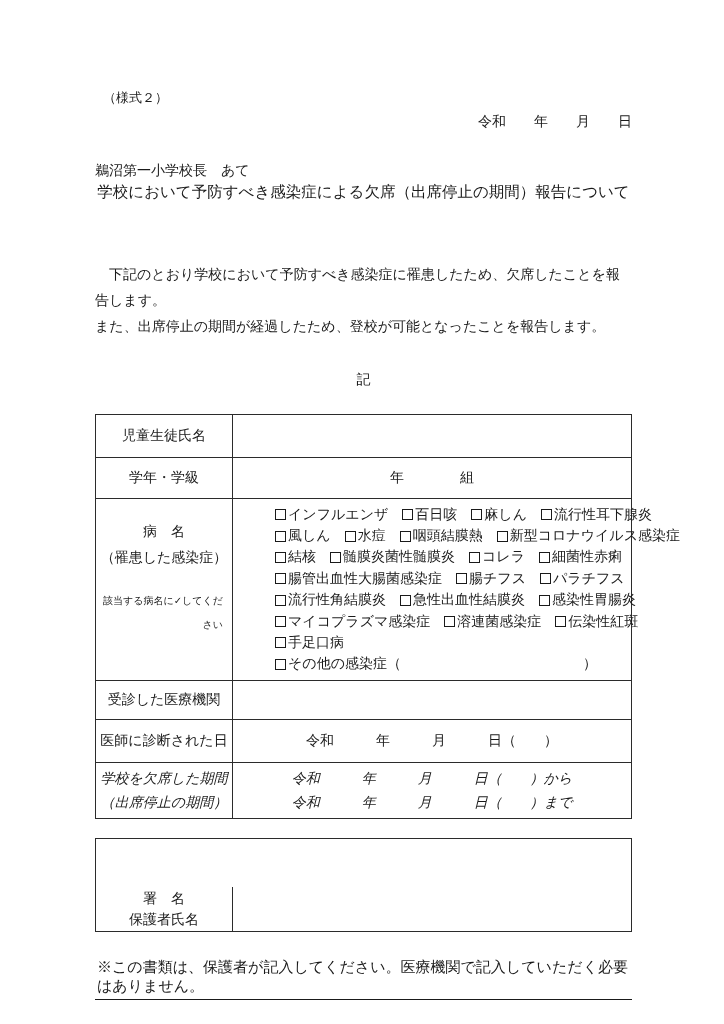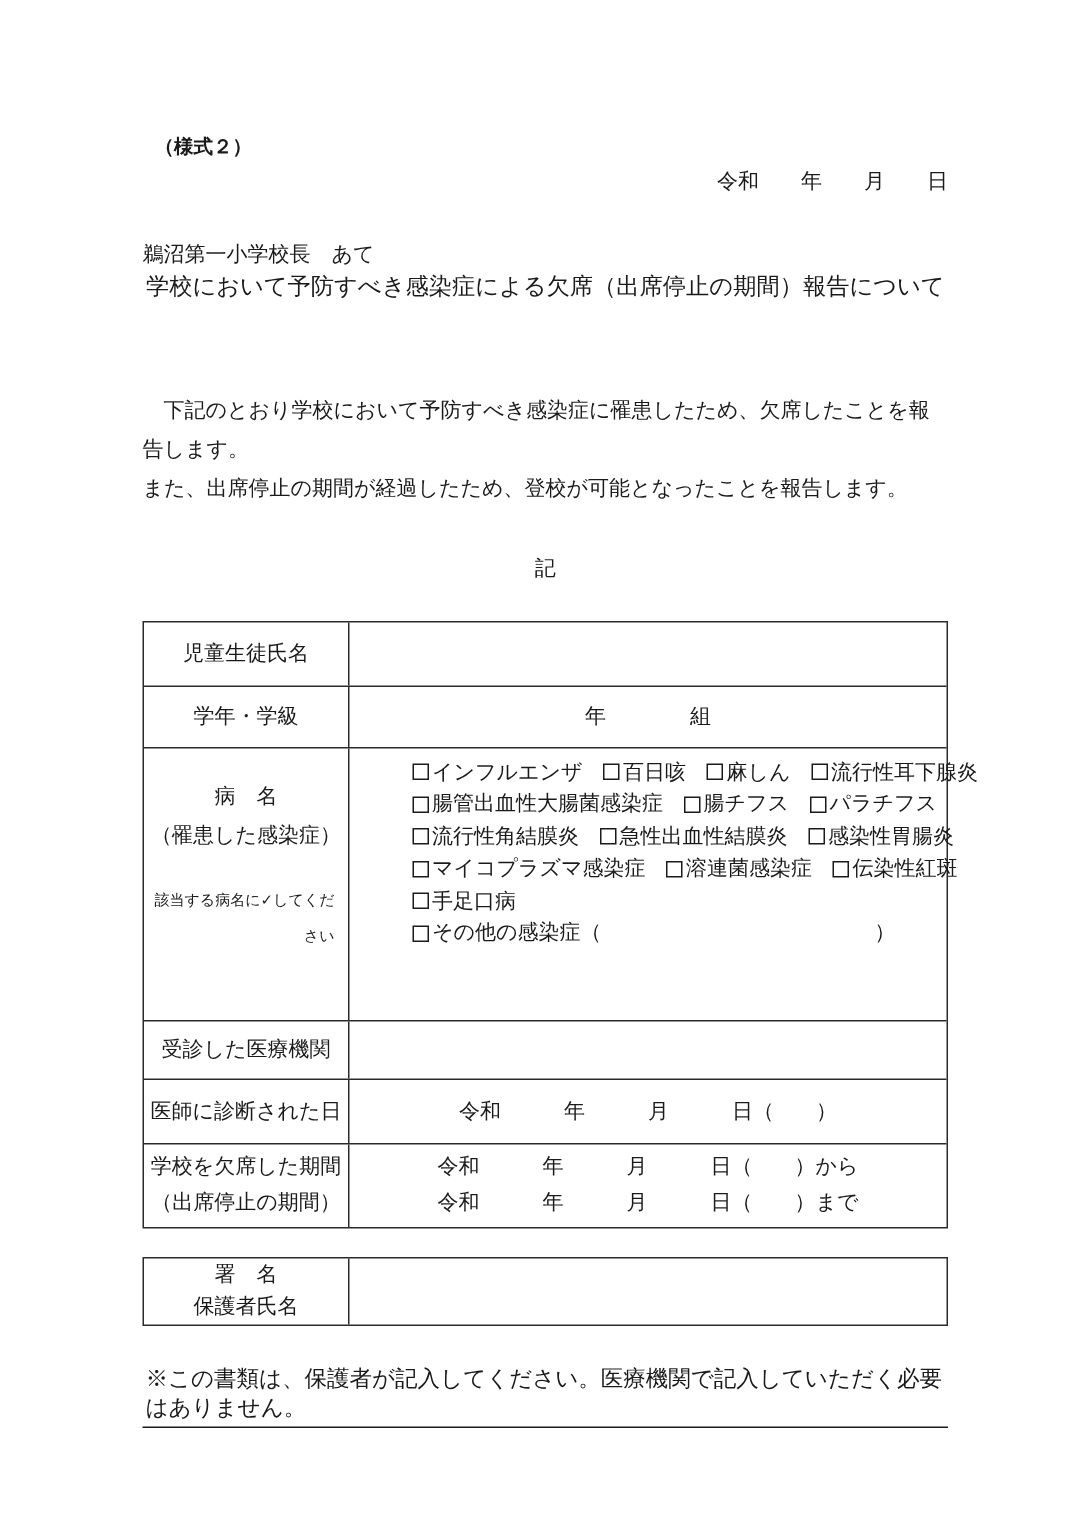--- a/index.html
+++ b/index.html
@@ -14,21 +14,20 @@
     margin: 0 auto;
     overflow: hidden;
   }
   .content {
     padding: 90px 92px 0 95px;
   }
   .form-code {
     font-size: 13px;
     line-height: 16px;
     padding-left: 8px;
-    font-weight: bold;
   }
   .date-line {
     font-size: 14px;
     line-height: 18px;
     text-align: right;
     margin-top: 7px;
   }
   .addressee {
     font-size: 14px;
     line-height: 20px;
@@ -115,27 +114,27 @@
     align-items: center;
   }
   .cb {
     display: inline-block;
     width: 11px;
     height: 11px;
     border: 1px solid #1a1a1a;
     margin-right: 2px;
     flex: 0 0 auto;
   }
-  .two-line { line-height: 24px; }
+  .two-line { line-height: 24px; font-style: italic; }
   .sig-table {
     margin-top: 19px;
     border: 1px solid #2b2b2b;
     font-size: 14px;
   }
-  .row-sig { height: 44px; }
+  .row-sig { height: 44px; margin-top: 48px; }
   .sig-label { line-height: 21px; }
   .footer-note {
     margin-top: 26px;
     font-size: 15px;
   }
   .footer-note span {
     display: inline-block;
     border-bottom: 1px solid #1a1a1a;
     padding: 0 3px 3px 2px;
   }
@@ -197,20 +196,56 @@
                 <span>麻しん</span>
               </span>
             <span class="cb-item">
                 <span class="cb"></span>
                 <span>流行性耳下腺炎</span>
               </span>
           </div>
           <div class="cb-line">
             <span class="cb-item">
                 <span class="cb"></span>
+                <span>風しん</span>
+              </span>
+            <span class="cb-item">
+                <span class="cb"></span>
+                <span>水痘</span>
+              </span>
+            <span class="cb-item">
+                <span class="cb"></span>
+                <span>咽頭結膜熱</span>
+              </span>
+            <span class="cb-item">
+                <span class="cb"></span>
+                <span>新型コロナウイルス感染症</span>
+              </span>
+          </div>
+          <div class="cb-line">
+            <span class="cb-item">
+                <span class="cb"></span>
+                <span>結核</span>
+              </span>
+            <span class="cb-item">
+                <span class="cb"></span>
+                <span>髄膜炎菌性髄膜炎</span>
+              </span>
+            <span class="cb-item">
+                <span class="cb"></span>
+                <span>コレラ</span>
+              </span>
+            <span class="cb-item">
+                <span class="cb"></span>
+                <span>細菌性赤痢</span>
+              </span>
+          </div>
+          <div class="cb-line">
+            <span class="cb-item">
+                <span class="cb"></span>
                 <span>腸管出血性大腸菌感染症</span>
               </span>
             <span class="cb-item">
                 <span class="cb"></span>
                 <span>腸チフス</span>
               </span>
             <span class="cb-item">
                 <span class="cb"></span>
                 <span>パラチフス</span>
               </span>

